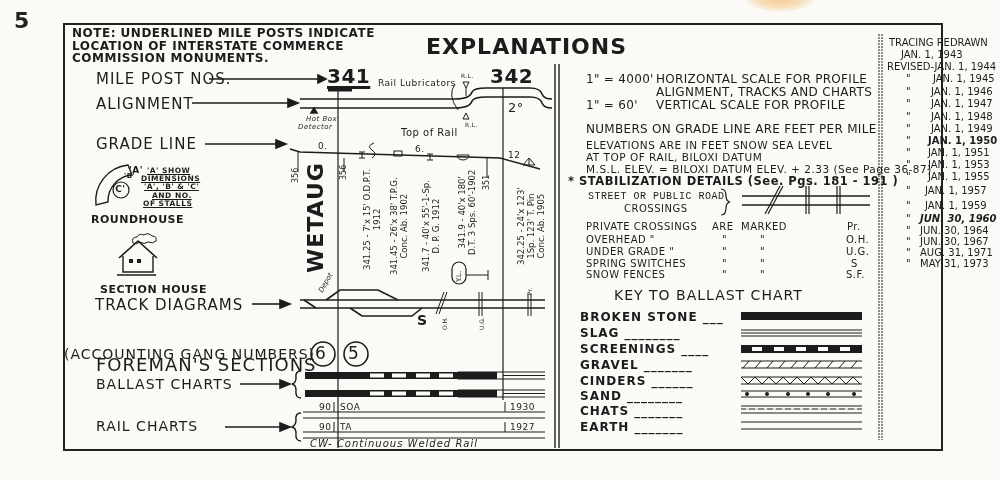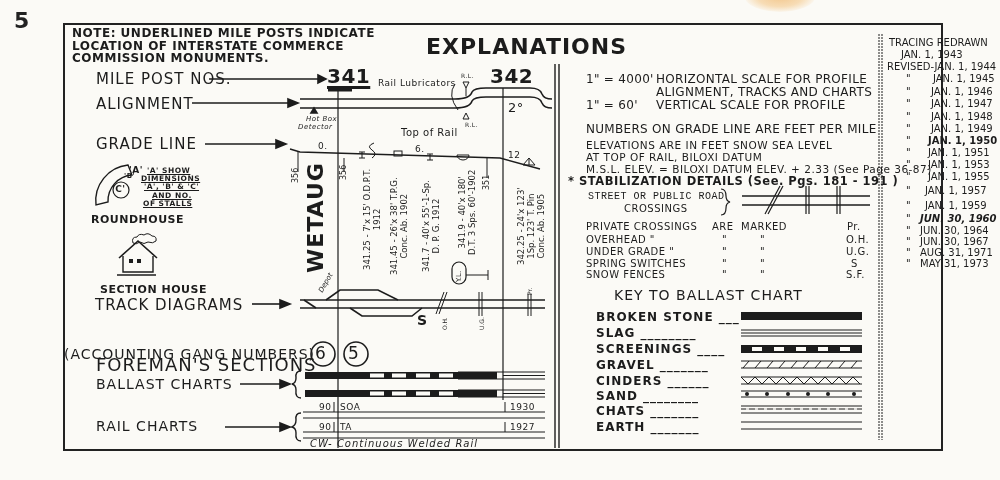--- a/index.html
+++ b/index.html
@@ -11,21 +11,21 @@
   .t{position:absolute;white-space:nowrap;text-transform:uppercase;letter-spacing:0.5px;}
   .note{left:72px;top:27px;font-size:12px;font-weight:bold;line-height:12.5px;white-space:pre;}
   .title{left:426px;top:34px;font-size:22px;font-weight:bold;letter-spacing:1px;}
   .lbl{font-size:15px;letter-spacing:1px;}
   .small{font-size:10px;text-decoration:underline;}
   .mp{font-size:20px;font-weight:bold;}
   .u{text-decoration:underline;text-decoration-thickness:3px;text-underline-offset:3px;}
   .rot{transform-origin:left top;transform:rotate(-90deg);white-space:nowrap;position:absolute;}
   .exp{font-size:12px;letter-spacing:0.3px;}
   .key-title{font-size:14px;letter-spacing:1px;}
-  .key-row{font-size:12px;font-weight:bold;letter-spacing:1px;margin-left:16px;}
+  .key-row{font-size:12px;font-weight:bold;letter-spacing:1px;}
   .rev{font-size:10px;text-transform:uppercase;white-space:nowrap;position:absolute;}
   svg{position:absolute;left:0;top:0;}
 </style>
 </head>
 <body>
 
 <div class="abs page-num">5</div>
 <div class="abs stain"></div>
 
 <div class="abs frame"></div>

